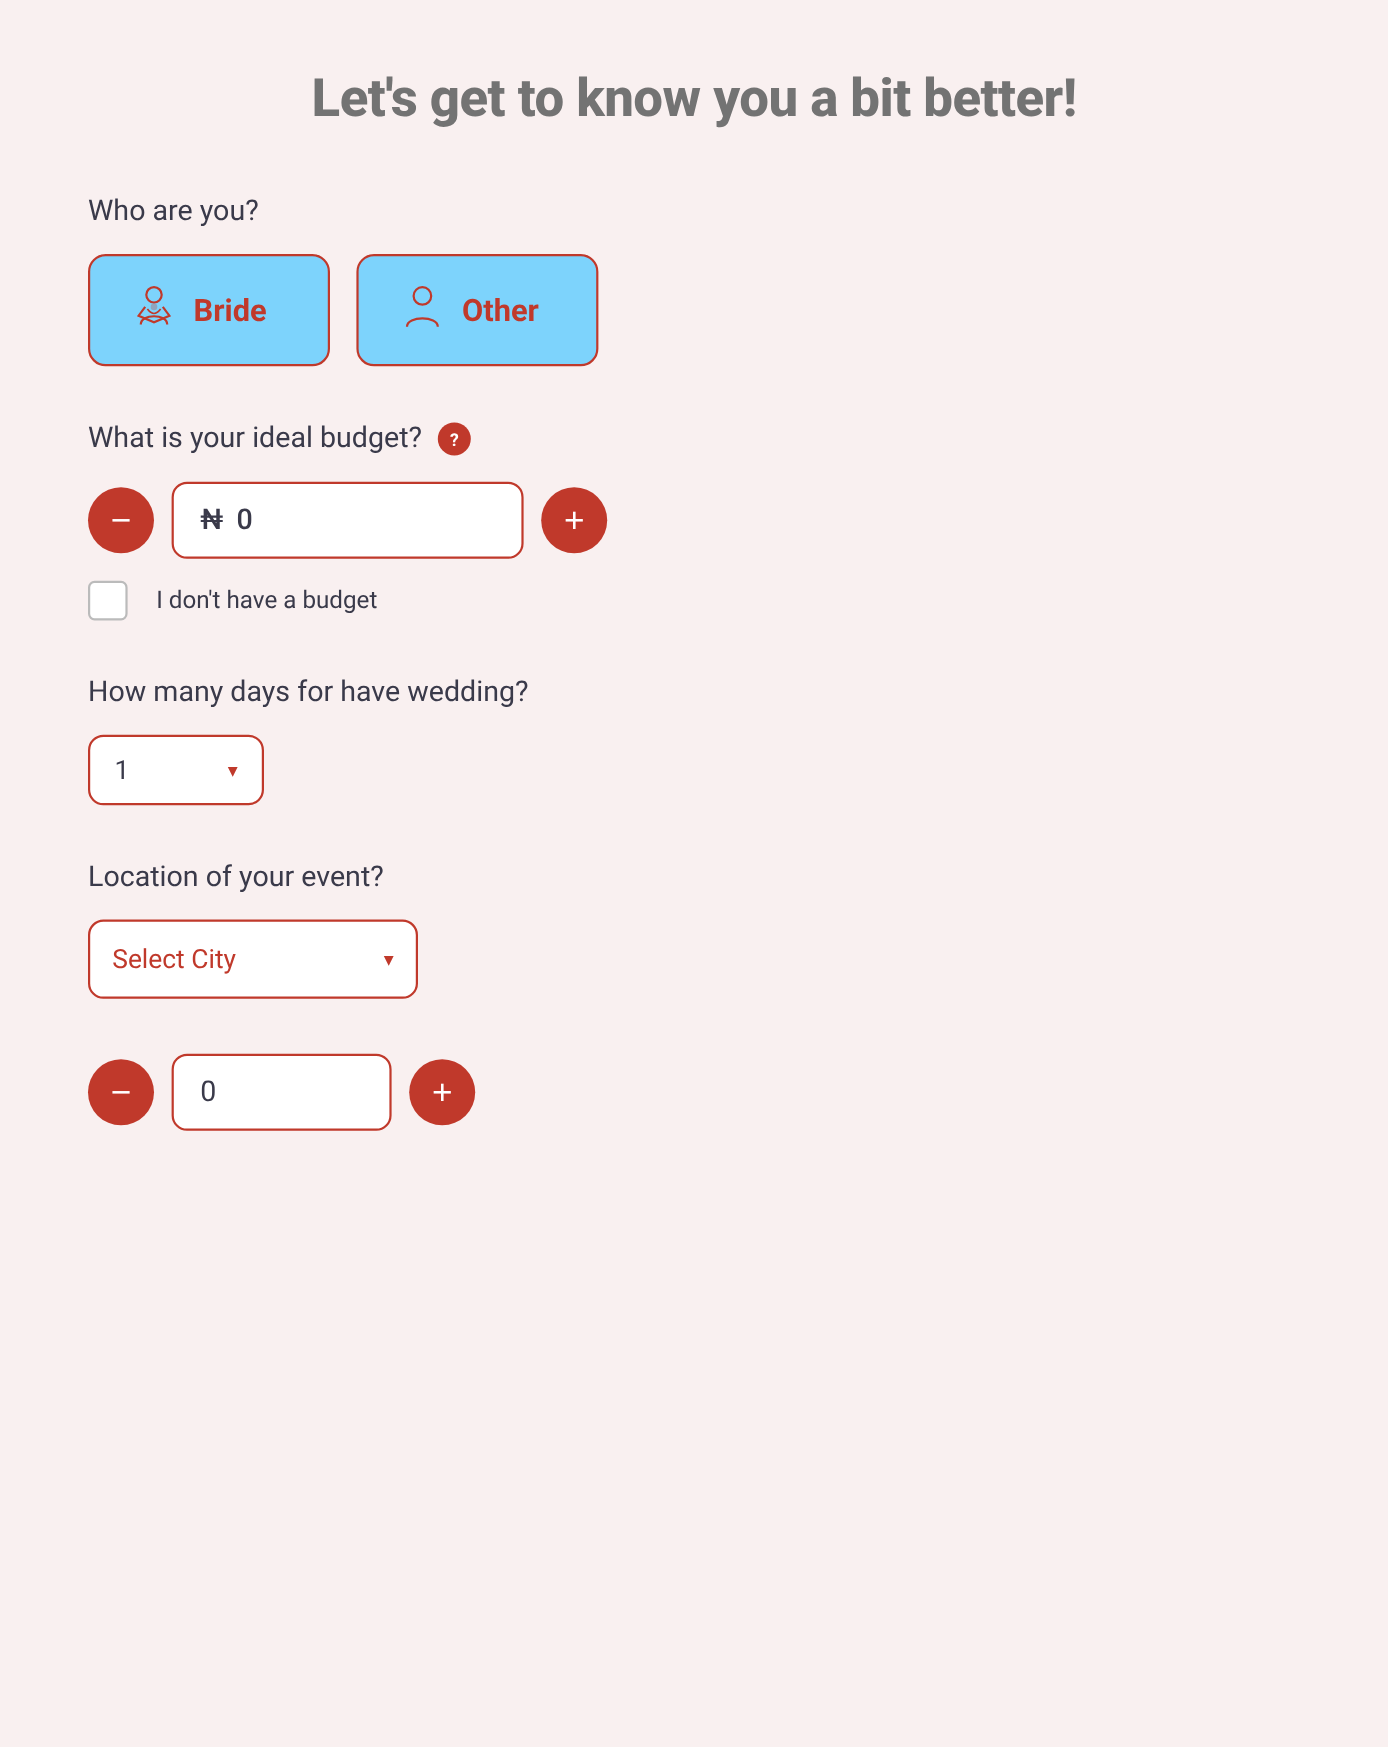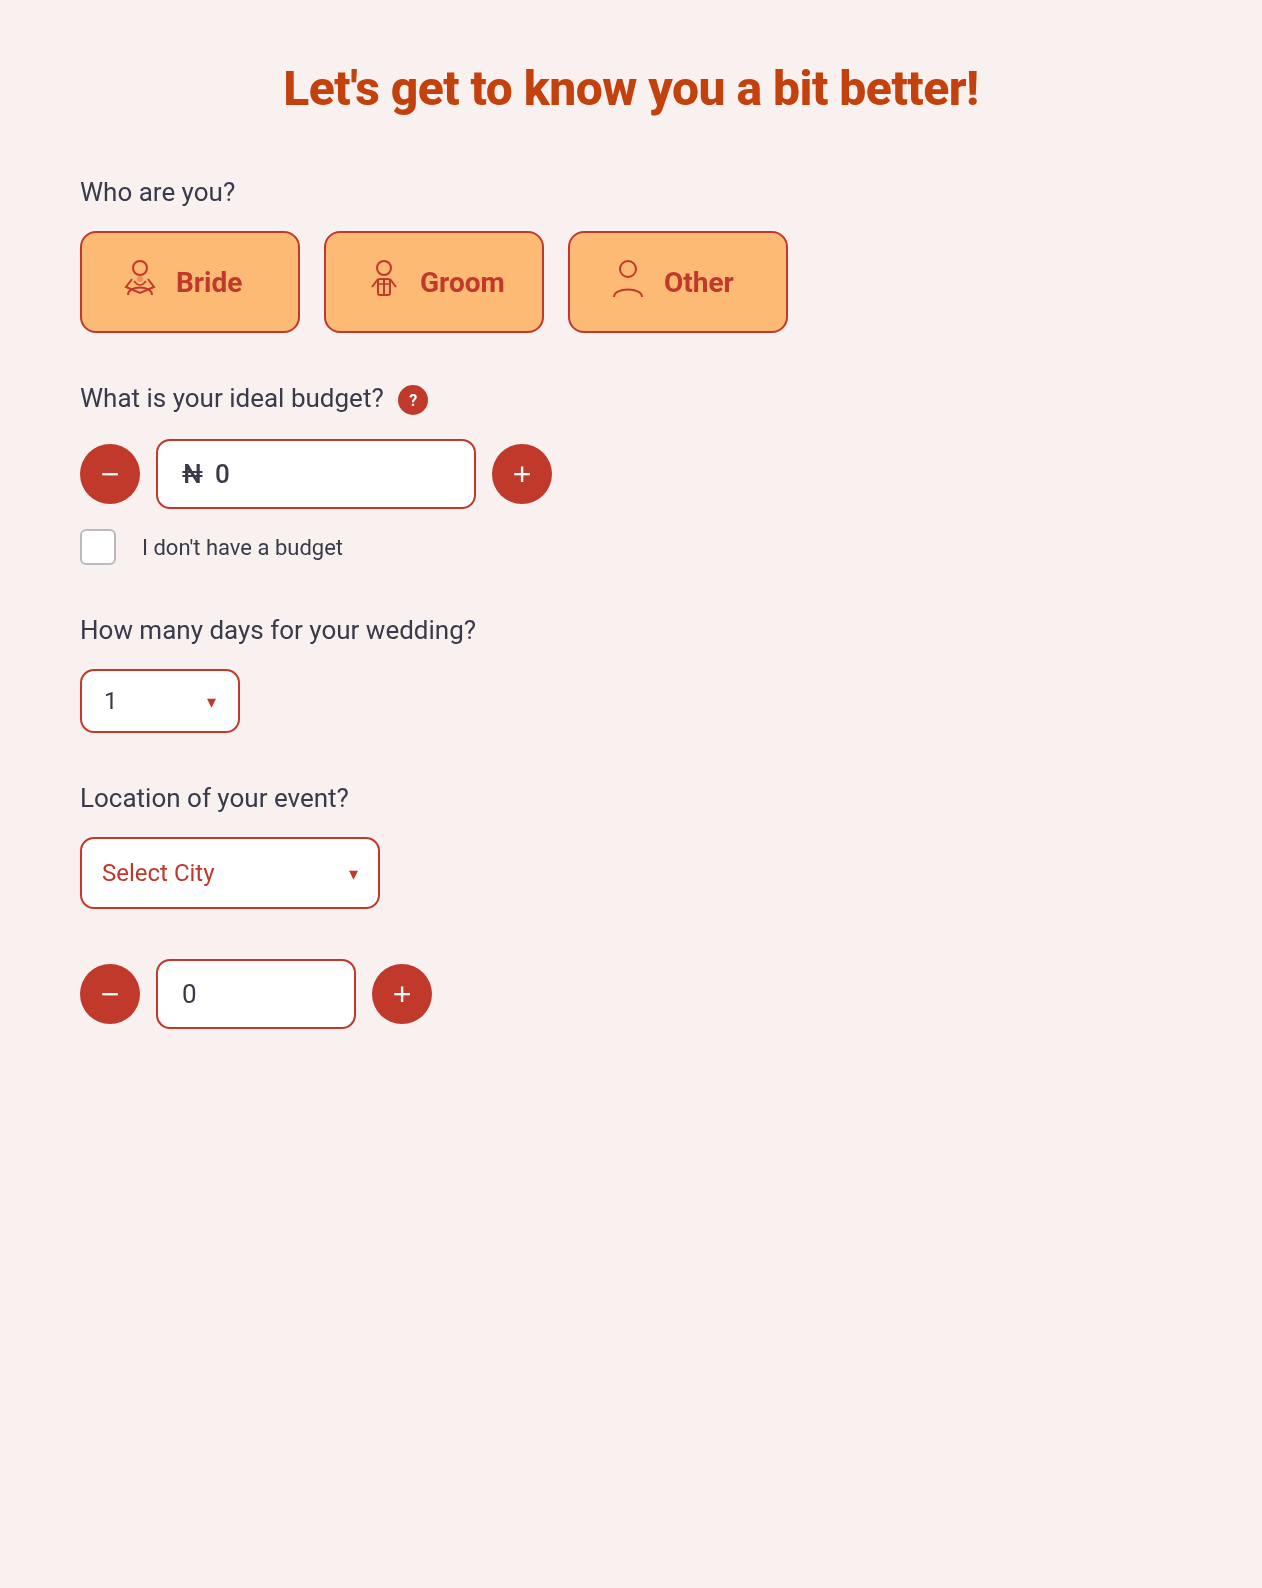--- a/index.html
+++ b/index.html
@@ -14,21 +14,21 @@
       min-height: 1588px;
       width: 1262px;
       padding: 60px 80px;
       color: #3a3a4a;
     }
 
     .page-title {
       text-align: center;
       font-size: 48px;
       font-weight: 800;
-      color: #c2410c;
+      color: #737373;
       margin-bottom: 60px;
       letter-spacing: -0.5px;
     }
 
     .section {
       margin-bottom: 50px;
     }
 
     .section-label {
       font-size: 26px;
@@ -59,21 +59,21 @@
       gap: 24px;
     }
 
     .role-card {
       display: flex;
       align-items: center;
       gap: 14px;
       border: 2px solid #c0392b;
       border-radius: 16px;
       padding: 24px 36px;
-      background: #fdba74;
+      background: #7dd3fc;
       cursor: pointer;
       min-width: 220px;
     }
 
     .role-card .role-icon {
       font-size: 36px;
       color: #c0392b;
       line-height: 1;
     }
 
@@ -250,33 +250,20 @@
           <circle cx="22" cy="11" r="7" stroke="#c0392b" stroke-width="2" fill="none"></circle>
           <path d="M10 38 C10 28 34 28 34 38" stroke="#c0392b" stroke-width="2" fill="none"></path>
           <path d="M14 22 L8 30 L22 36 L36 30 L30 22" stroke="#c0392b" stroke-width="2" fill="none"></path>
           <path d="M16 24 Q22 32 28 24" stroke="#c0392b" stroke-width="1.5" fill="none"></path>
           <circle cx="22" cy="22" r="3" fill="#c0392b" opacity="0.3"></circle>
         </svg>
       </span>
       <span class="role-label">Bride</span>
     </div>
 
-    <div class="role-card">
-      <span class="role-icon">
-        <svg width="44" height="44" viewBox="0 0 44 44" fill="none" xmlns="http://www.w3.org/2000/svg">
-          <circle cx="22" cy="11" r="7" stroke="#c0392b" stroke-width="2" fill="none"></circle>
-          <rect x="16" y="22" width="12" height="16" rx="2" stroke="#c0392b" stroke-width="2" fill="none"></rect>
-          <line x1="22" y1="22" x2="22" y2="38" stroke="#c0392b" stroke-width="2"></line>
-          <line x1="16" y1="27" x2="28" y2="27" stroke="#c0392b" stroke-width="1.5"></line>
-          <path d="M16 22 L10 30" stroke="#c0392b" stroke-width="2"></path>
-          <path d="M28 22 L34 30" stroke="#c0392b" stroke-width="2"></path>
-        </svg>
-      </span>
-      <span class="role-label">Groom</span>
-    </div>
 
     <div class="role-card">
       <span class="role-icon">
         <svg width="44" height="44" viewBox="0 0 44 44" fill="none" xmlns="http://www.w3.org/2000/svg">
           <circle cx="22" cy="12" r="8" stroke="#c0392b" stroke-width="2" fill="none"></circle>
           <path d="M8 40 C8 30 36 30 36 40" stroke="#c0392b" stroke-width="2" fill="none"></path>
         </svg>
       </span>
       <span class="role-label">Other</span>
     </div>
@@ -297,21 +284,21 @@
     </div>
     <button class="stepper-btn">+</button>
   </div>
   <div class="checkbox-row">
     <div class="checkbox-box"></div>
     <span class="checkbox-label">I don't have a budget</span>
   </div>
 </div>
 
 <div class="section">
-  <div class="section-label">How many days for your wedding?</div>
+  <div class="section-label">How many days for have wedding?</div>
   <div class="days-dropdown">
     <span class="days-value">1</span>
     <span class="dropdown-arrow">▾</span>
   </div>
 </div>
 
 <div class="section">
   <div class="section-label">Location of your event?</div>
   <div class="city-dropdown">
     <span class="city-placeholder">Select City</span>

